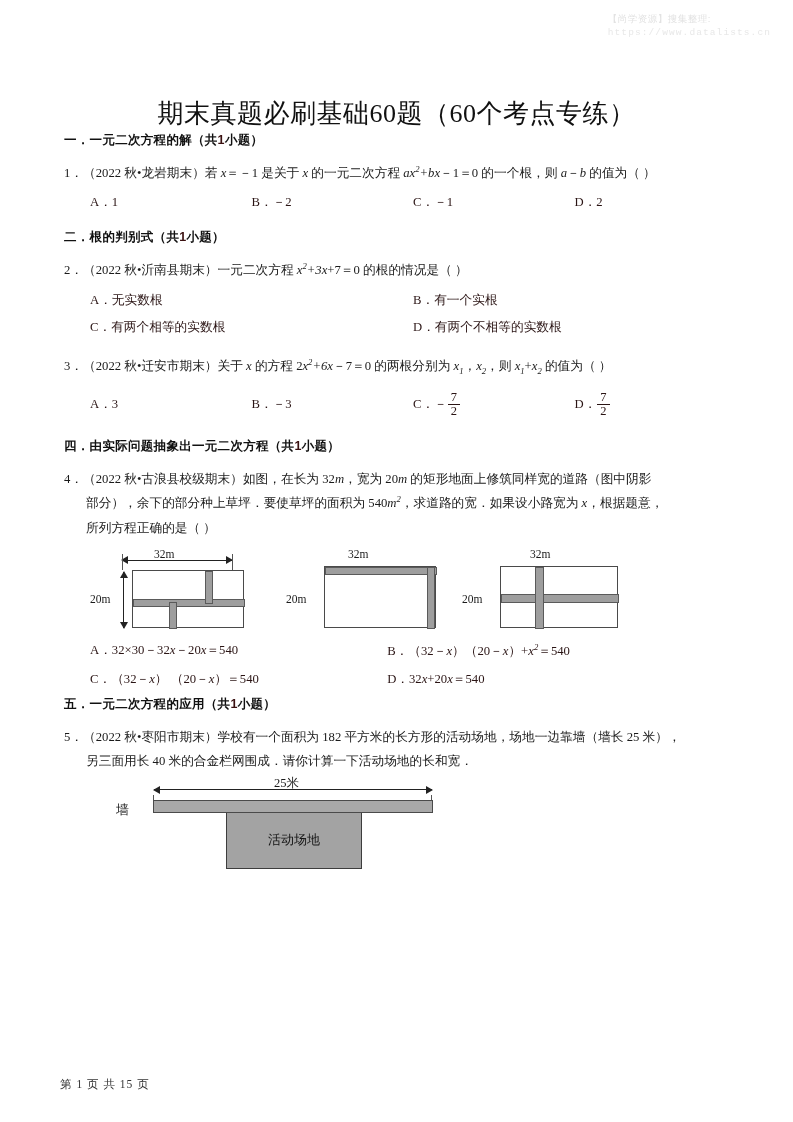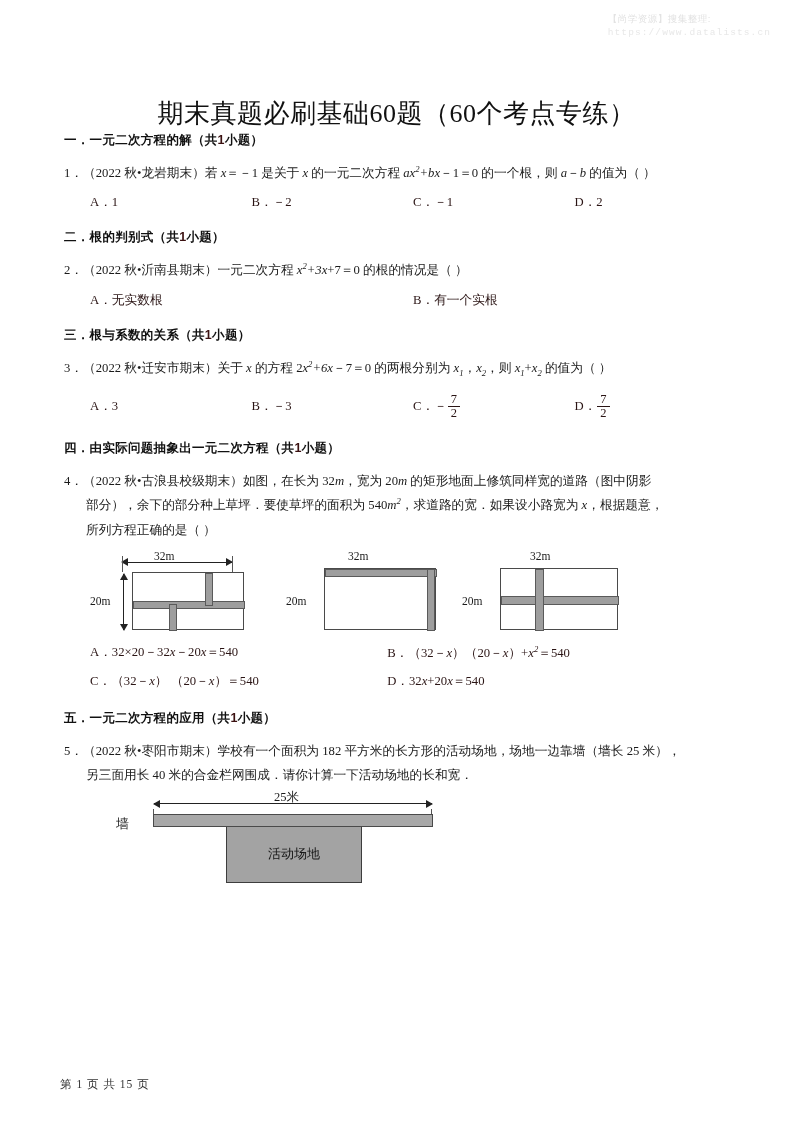--- a/index.html
+++ b/index.html
@@ -286,24 +286,27 @@
       <h2 class="sec-head"><span>二．根的判别式（共</span><span class="cnt">1</span><span>小题）</span></h2>
 
       <div class="question" style="margin-top:12px">
         <span>2．</span><span>（2022 秋•沂南县期末）一元二次方程 </span><span class="math">x</span><sup>2</sup><span class="math">+3x</span><span>+7＝0 的根的情况是（        ）</span>
       </div>
 
       <div class="opts opts-2" style="margin-top:9px">
         <span class="opt">A．无实数根</span>
         <span class="opt">B．有一个实根</span>
       </div>
+      <div class="opts opts-2" style="margin-top:10px">
+        <span class="opt">C．有两个相等的实数根</span>
+        <span class="opt">D．有两个不相等的实数根</span>
+      </div>
     </div>
 
     <div class="section" style="margin-top:18px">
-      <h2 class="sec-head"><span>三．根与系数的关系（共</span><span class="cnt">1</span><span>小题）</span></h2>
 
       <div class="question" style="margin-top:12px">
         <span>3．</span><span>（2022 秋•迁安市期末）关于 </span><span class="math">x</span><span> 的方程 2</span><span class="math">x</span><sup>2</sup><span class="math">+6x</span><span>－7＝0 的两根分别为 </span><span class="math">x</span><sub>1</sub><span>，</span><span class="math">x</span><sub>2</sub><span>，则 </span><span class="math">x</span><sub>1</sub><span>+</span><span class="math">x</span><sub>2</sub><span> 的值为（        ）</span>
       </div>
 
       <div class="opts opts-4" style="margin-top:12px; align-items:center">
         <span class="opt">A．3</span>
         <span class="opt">B．－3</span>
         <span class="opt"><span>C．－</span><span class="frac"><span class="num">7</span><span class="den">2</span></span></span>
         <span class="opt"><span>D．</span><span class="frac"><span class="num">7</span><span class="den">2</span></span></span>
@@ -353,30 +356,30 @@
           <div class="lbl" style="left:-2px; top:45px">20m</div>
           <div class="rectbox" style="position:absolute; left:36px; top:18px; width:118px; height:62px">
             <div class="road" style="left:0; top:27px; width:118px; height:9px"></div>
             <div class="road" style="left:34px; top:0; width:9px; height:62px"></div>
           </div>
         </div>
 
       </div>
 
       <div class="opts opts-2w" style="margin-top:12px">
-        <span class="opt"><span>A．32×20－32</span><span class="math">x</span><span>－20</span><span class="math">x</span><span>＝540</span></span>
+        <span class="opt"><span>A．32×30－32</span><span class="math">x</span><span>－20</span><span class="math">x</span><span>＝540</span></span>
         <span class="opt"><span>B．（32－</span><span class="math">x</span><span>）（20－</span><span class="math">x</span><span>）+</span><span class="math">x</span><sup>2</sup><span>＝540</span></span>
       </div>
       <div class="opts opts-2w" style="margin-top:11px">
         <span class="opt"><span>C．（32－</span><span class="math">x</span><span>）  （20－</span><span class="math">x</span><span>）＝540</span></span>
         <span class="opt"><span>D．32</span><span class="math">x</span><span>+20</span><span class="math">x</span><span>＝540</span></span>
       </div>
     </div>
 
-    <div class="section" style="margin-top:20px">
+    <div class="section" style="margin-top:8px">
       <h2 class="sec-head"><span>五．一元二次方程的应用（共</span><span class="cnt">1</span><span>小题）</span></h2>
 
       <div class="question" style="margin-top:12px">
         <div><span>5．</span><span>（2022 秋•枣阳市期末）学校有一个面积为 182 平方米的长方形的活动场地，场地一边靠墙（墙长 25 米），</span></div>
         <div class="q-cont">另三面用长 40 米的合金栏网围成．请你计算一下活动场地的长和宽．</div>
       </div>
 
       <div class="fig5" style="margin-top:6px">
         <div class="lbl" style="left:0px; top:22px; font-size:13px;">墙</div>
         <div class="dim-h" style="left:38px; top:10px; width:278px"></div>

